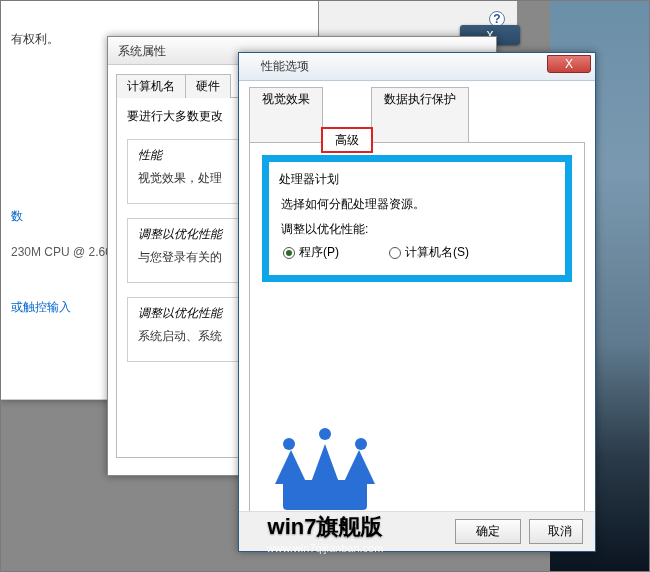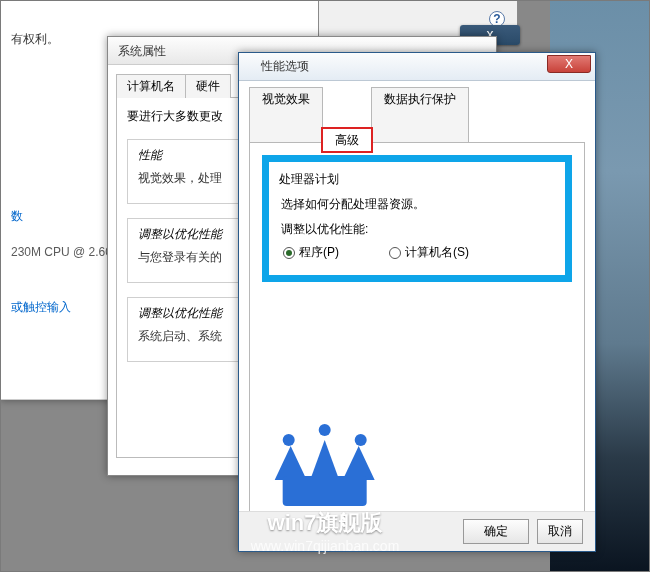--- a/index.html
+++ b/index.html
@@ -142,22 +142,22 @@
 }
 .crown .s1 { left: 10px; }
 .crown .s2 { left: 44px; border-bottom-width: 44px; bottom: 22px; }
 .crown .s3 { left: 78px; }
 .crown .ball {
   position: absolute; width: 12px; height: 12px; background: #2a6fd6; border-radius: 50%;
 }
 .crown .b1 { left: 18px; bottom: 60px; }
 .crown .b2 { left: 54px; bottom: 70px; }
 .crown .b3 { left: 90px; bottom: 60px; }
-.wm-text { color: #ffffff; font-size: 22px; font-weight: bold; text-shadow: 0 1px 2px rgba(0,0,0,0.4); margin-top: 2px; }
-.wm-sub { color: rgba(255,255,255,0.8); font-size: 14px; }
+.wm-text { color: #000000; font-size: 22px; font-weight: bold; text-shadow: 0 1px 2px rgba(0,0,0,0.4); margin-top: 2px; }
+.wm-sub { color: rgba(255,255,255,0.8); font-size: 11px; }
 
 
 .frame { position: absolute; inset: 0; border: 1px solid #7a7a7a; pointer-events: none; }
 </style>
 </head>
 <body>
 
 <div class="desktop-bg"></div>
 
 <div class="window under-window">
@@ -233,21 +233,21 @@
             <span>计算机名(S)</span>
           </label>
         </div>
       </div>
 
 
     </div>
   </div>
   <div class="footer">
     <div class="btn">确定</div>
-    <div class="btn" style="padding-left:10px; padding-right:10px;">取消</div>
+    <div class="btn" style="padding-left:18px; padding-right:10px;">取消</div>
   </div>
 </div>
 
 <div class="watermark">
   <div class="crown">
     <div class="ball b1"></div>
       <div class="ball b2"></div>
       <div class="ball b3"></div>
     <div class="spike s1"></div>
       <div class="spike s2"></div>

